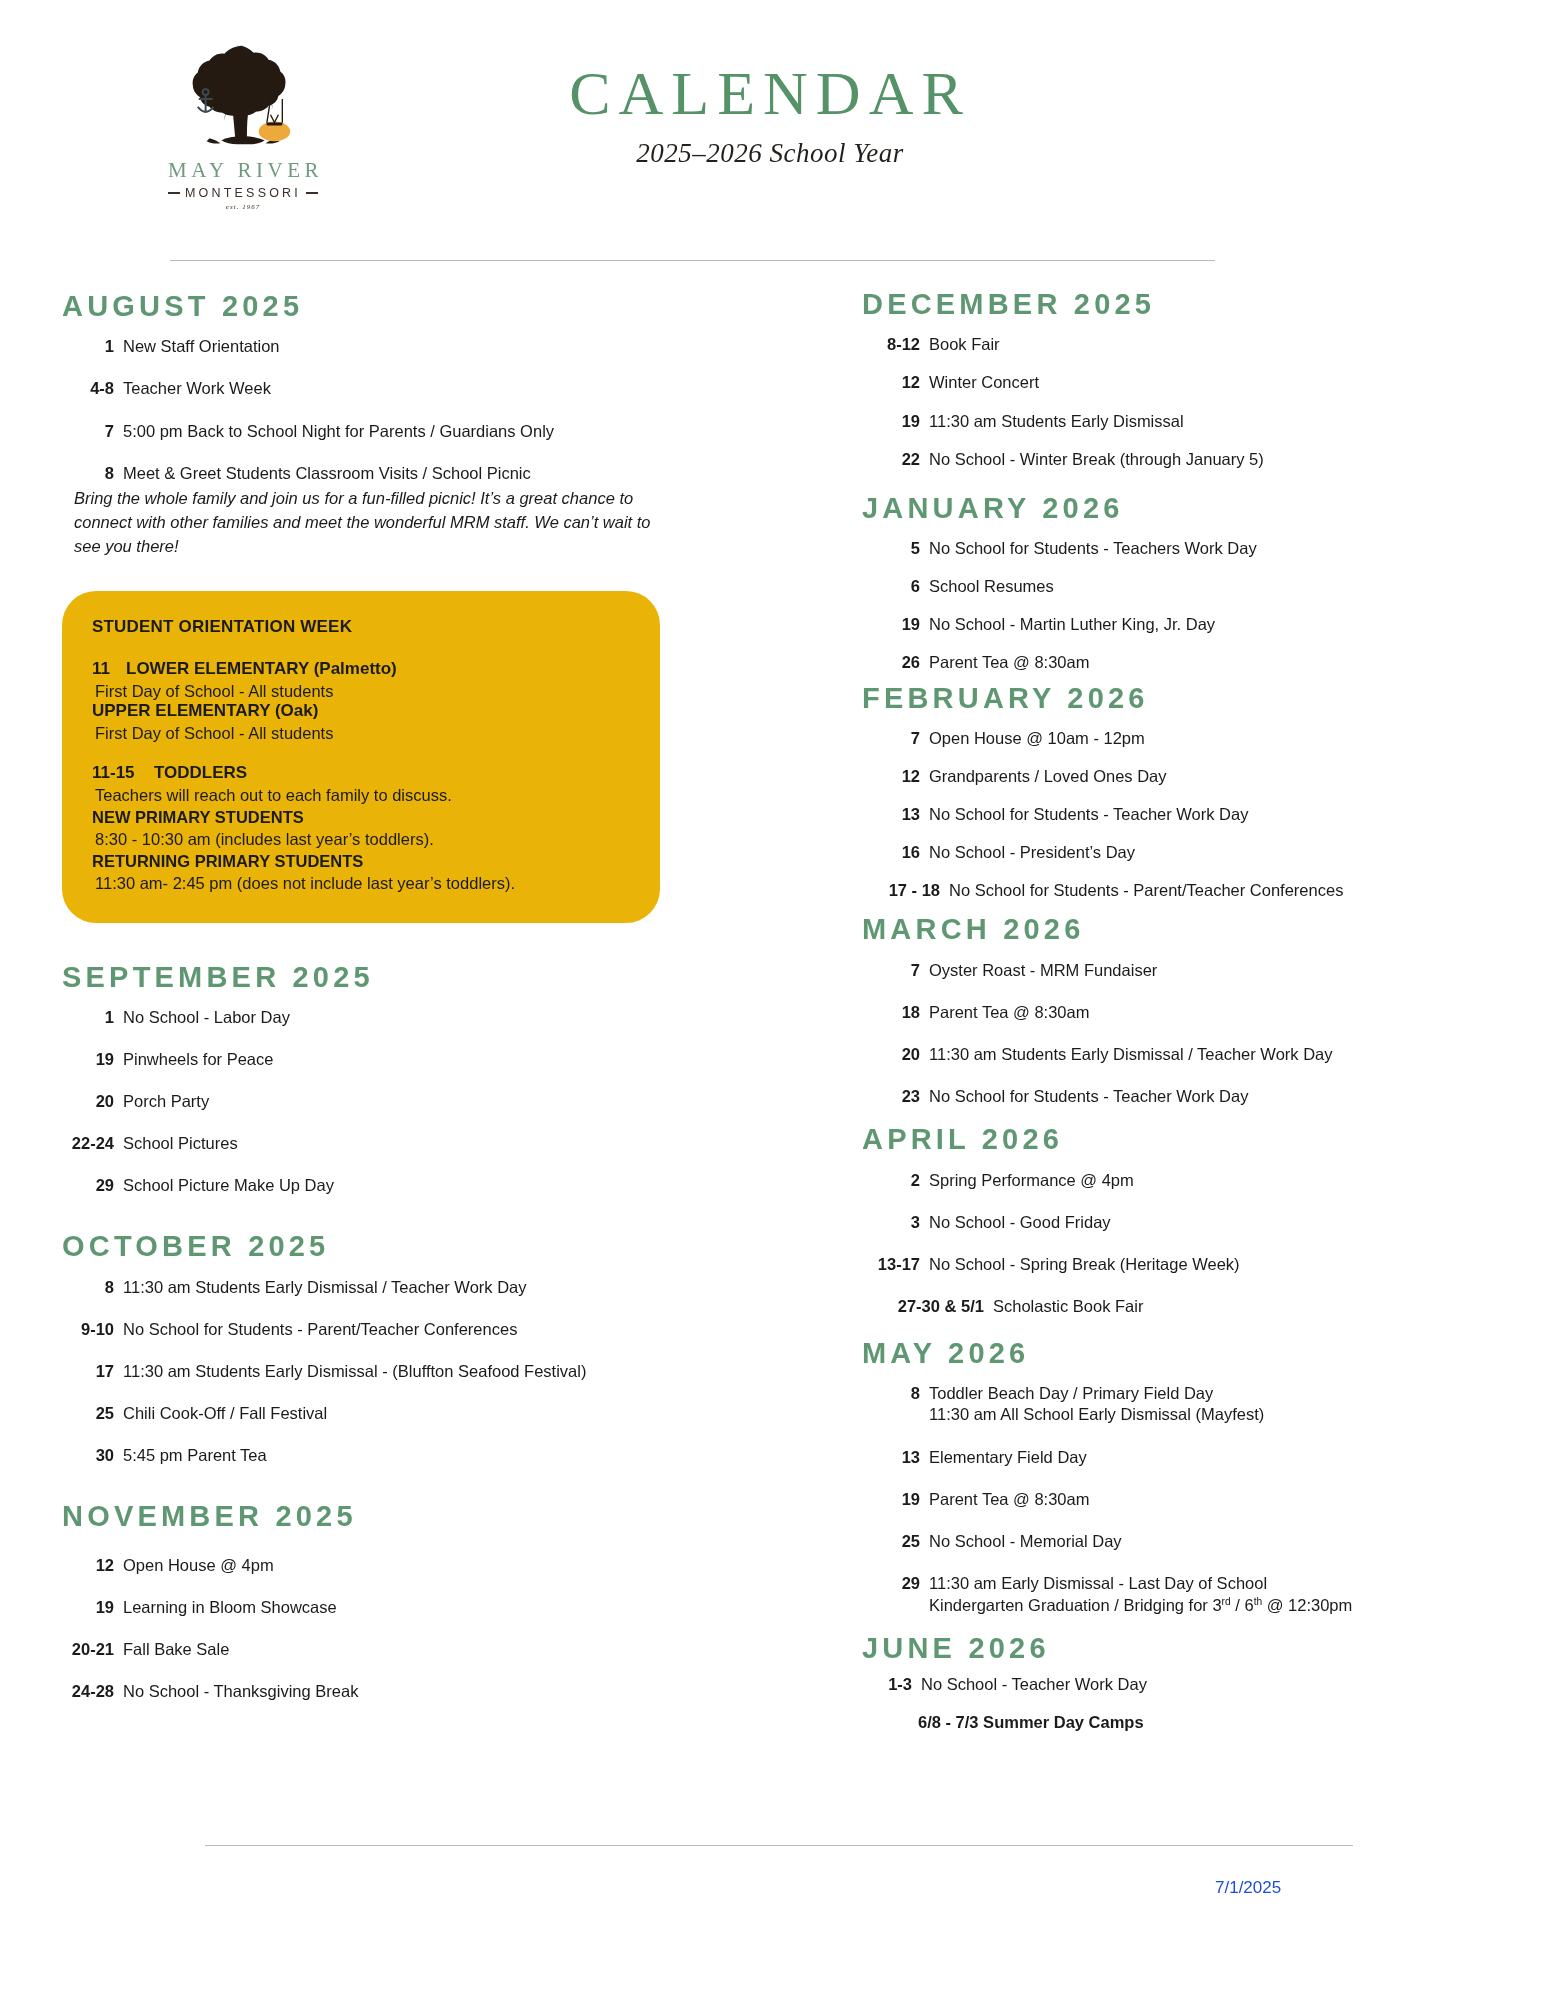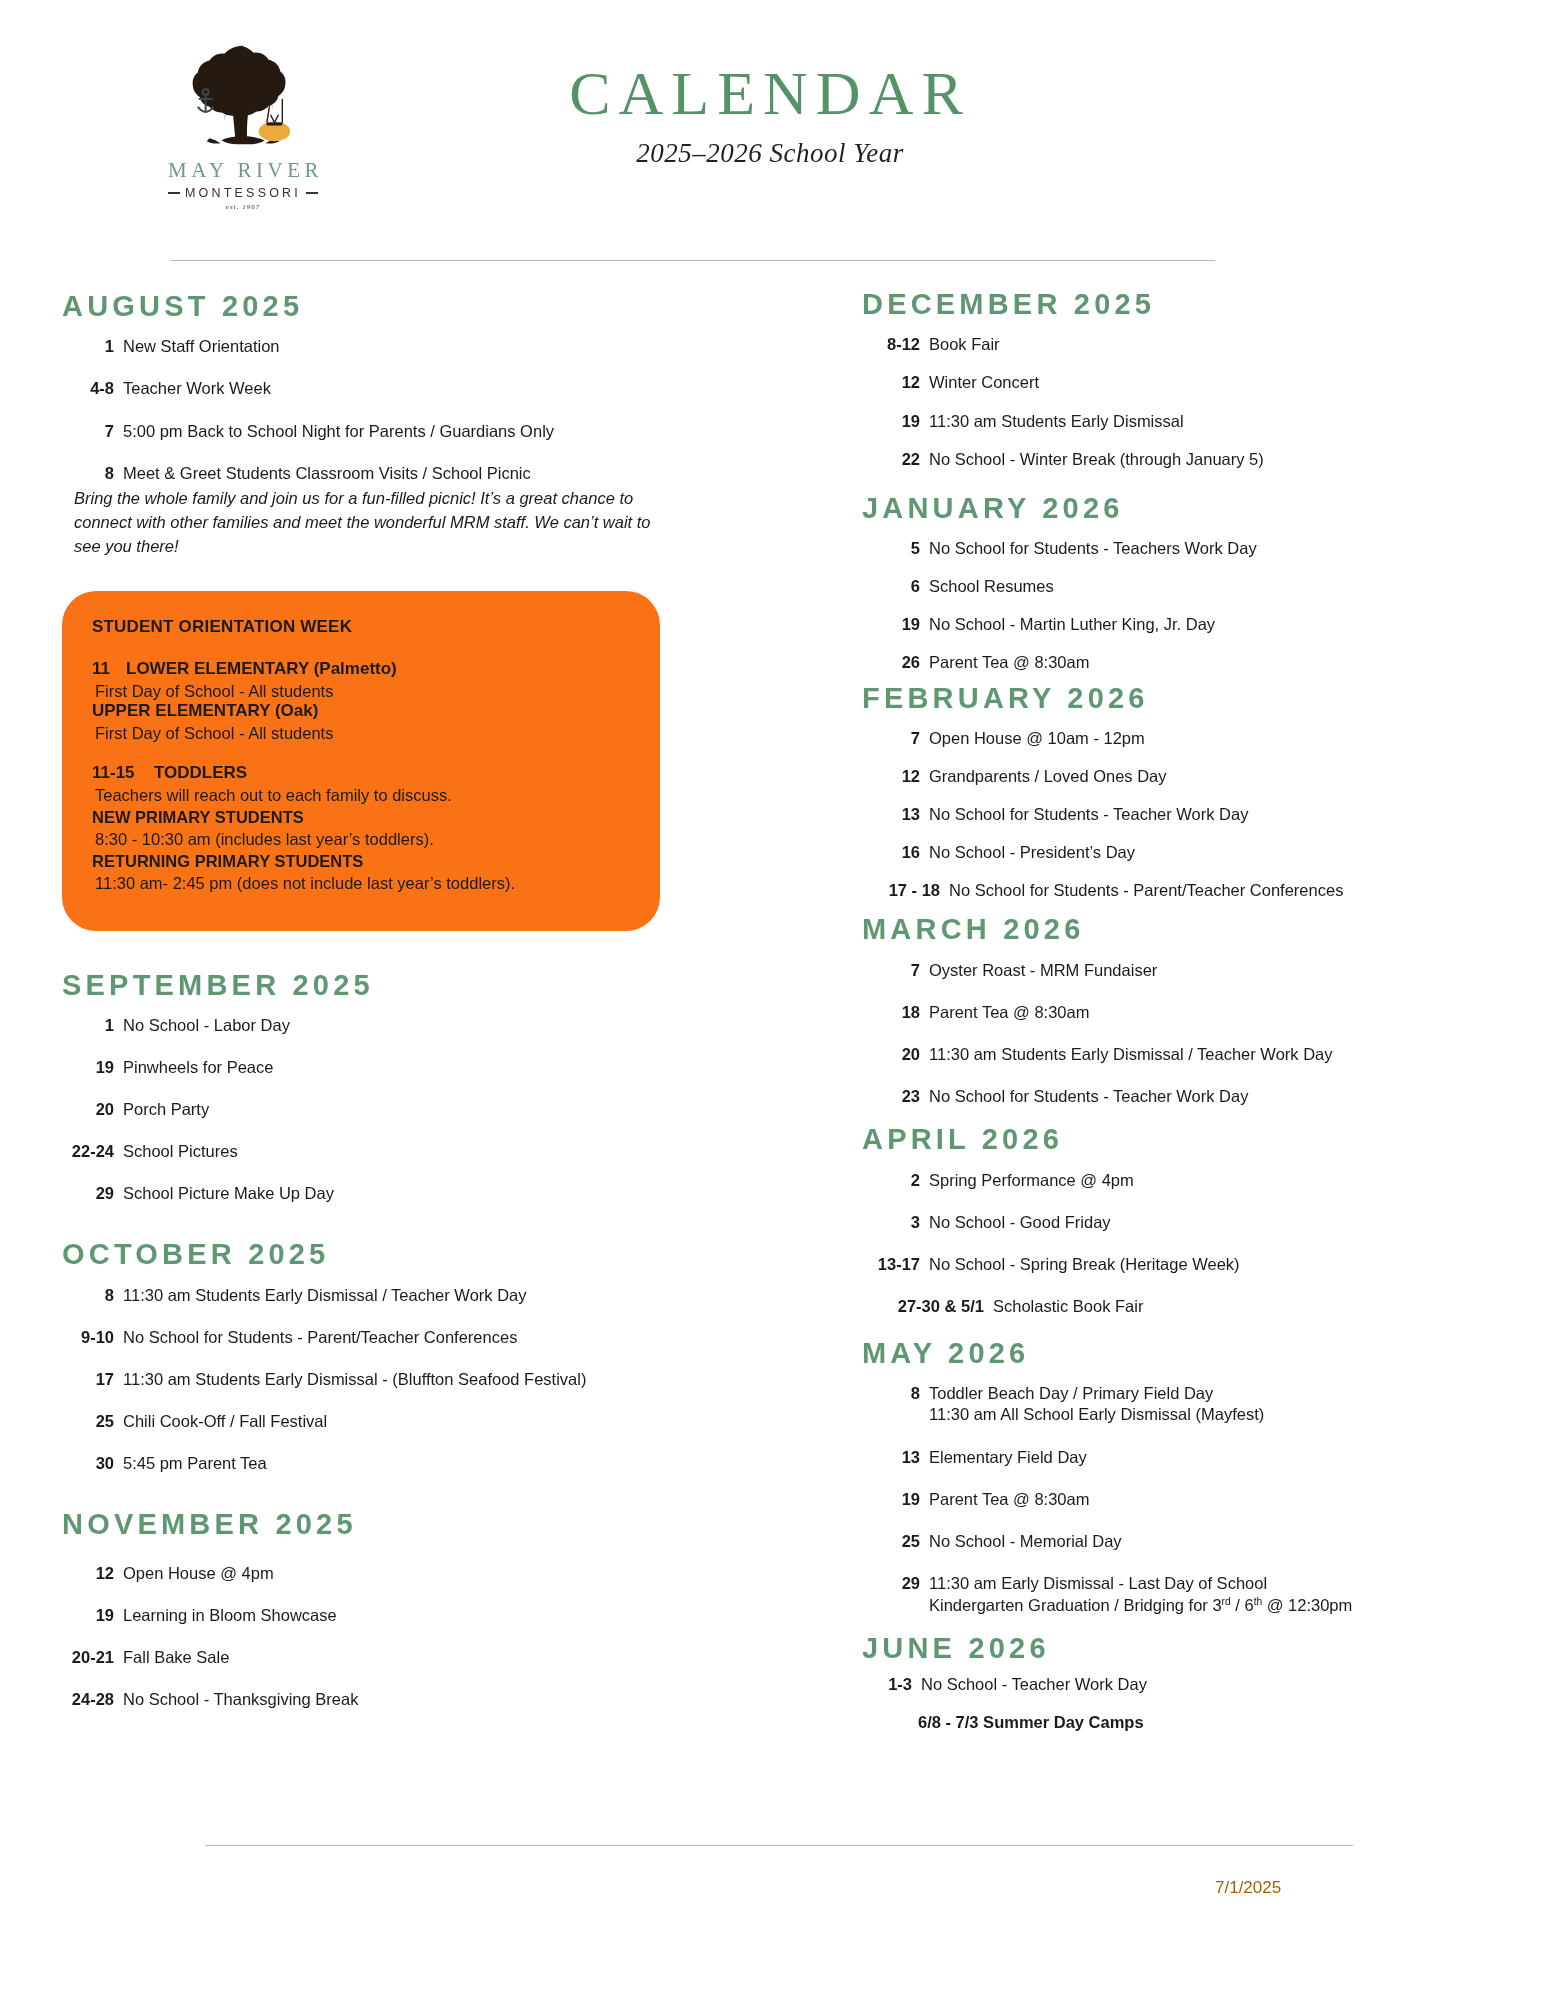--- a/index.html
+++ b/index.html
@@ -94,44 +94,44 @@
     font-style:italic; font-size:16.5px; line-height:1.45;
     margin:3px 0 0 12px; max-width:585px; color:#1b1b1b;
   }
 
   sup { font-size:0.62em; vertical-align:super; }
 
   
   .green-box {
     margin-top:32px;
     width:598px;
-    background:#f97316;
+    background:#eab308;
     border-radius:34px;
-    padding:26px 28px 38px 30px;
+    padding:26px 28px 30px 30px;
   }
   .gb-title { font-size:17px; font-weight:700; letter-spacing:0.2px; }
   .gb-gap { height:22px; }
   .gb-head { font-size:17px; font-weight:700; margin-top:0; }
   .gb-head .num { display:inline-block; min-width:34px; }
   .gb-line { font-size:16.5px; margin-top:3px; padding-left:3px; }
   .gb-spacer { height:20px; }
   .gb-strong { font-size:16.5px; font-weight:700; margin-top:3px; }
 
   
   .footer-rule {
     position:absolute; left:205px; top:1845px; width:1148px; height:1px; background:#b9b9b9;
   }
   .footer-txt {
     position:absolute; left:0; top:1878px; width:1545px; text-align:center;
     font-size:18px; color:#6d6d6d; letter-spacing:0.8px;
   }
   .footer-dot { margin:0 12px; }
   .footer-date {
     position:absolute; left:1215px; top:1878px;
-    font-size:17px; color:#a16207;
+    font-size:17px; color:#1d4ed8;
   }
 </style>
 </head>
 <body>
 
 <div class="page">
 
   <div class="header">
 
     <div class="logo-block">

